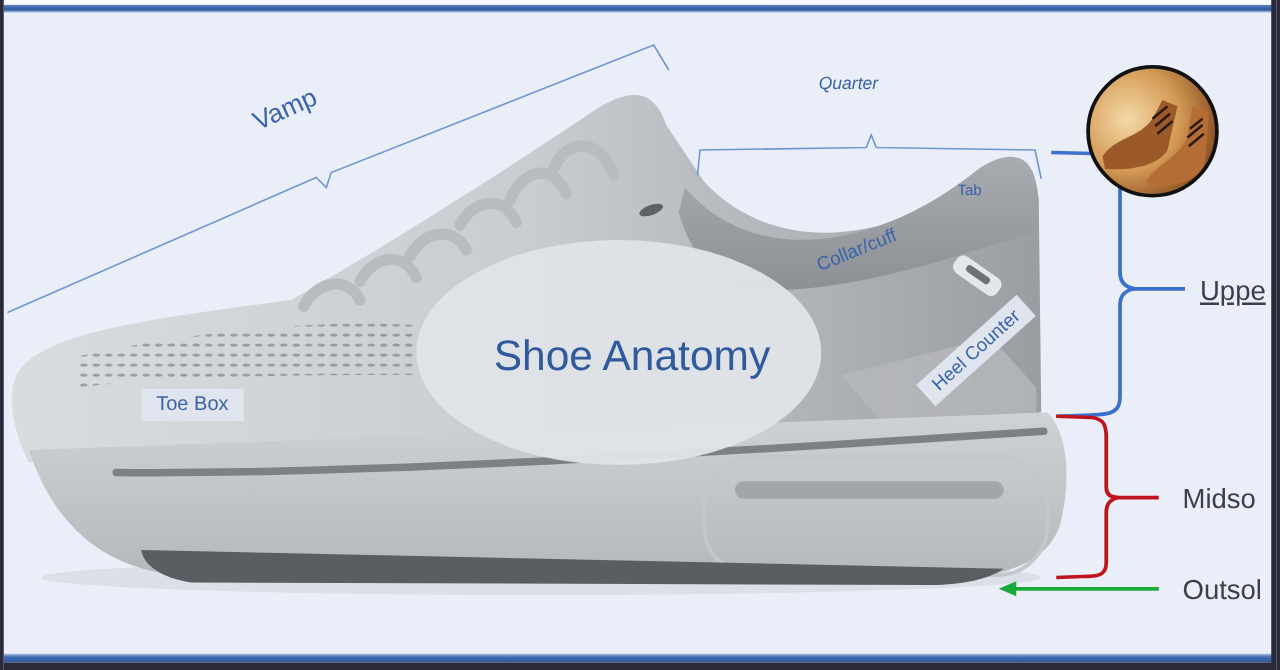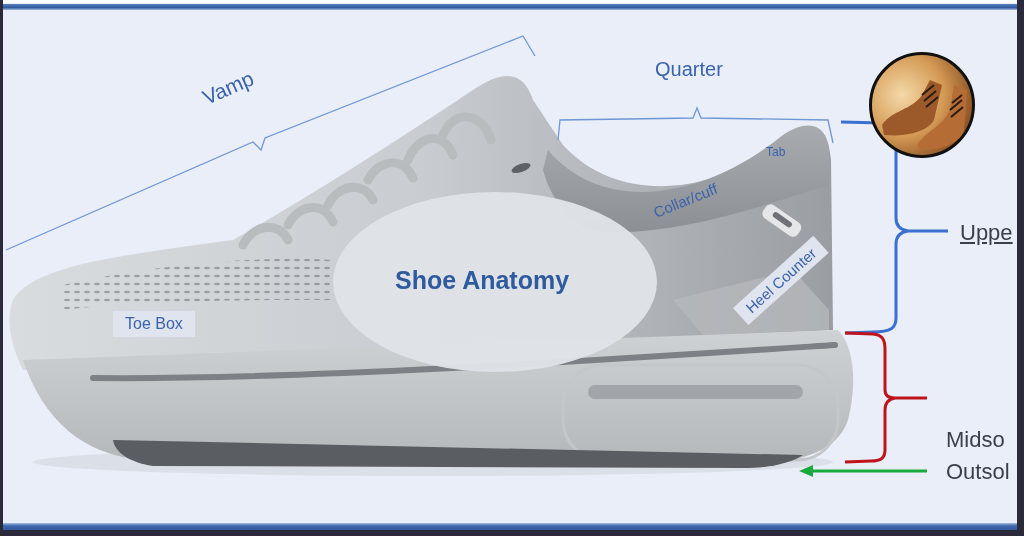--- a/index.html
+++ b/index.html
@@ -6,21 +6,21 @@
   body { width:1024px; height:536px; overflow:hidden; background:#2a2a3a; font-family:"DejaVu Sans", sans-serif; position:relative; }
   .frame { position:absolute; left:3px; top:0; width:1018px; height:536px; background:#e9eef8; overflow:hidden; }
   .band-top { position:absolute; left:0; top:0; width:100%; height:3px; background:#fafbfd; }
   .band-top2 { position:absolute; left:0; top:4px; width:100%; height:6px; background:linear-gradient(#5a7fbf,#2f5a9e 60%,#a8bde0); }
   .band-bot { position:absolute; left:0; bottom:6px; width:100%; height:7px; background:linear-gradient(#a8bde0,#3d68ad 40%,#2f5a9e); }
   .band-bot2 { position:absolute; left:0; bottom:0; width:100%; height:6px; background:#2a2a3a; }
   .right-edge { position:absolute; right:0; top:0; width:4px; height:100%; background:#2a2a3a; }
   svg.art { position:absolute; left:0; top:0; }
   .lbl { position:absolute; color:#3a63ad; white-space:nowrap; font-family:"Liberation Sans", sans-serif; }
   .side-lbl { position:absolute; color:#3a3f4a; font-family:"Liberation Sans", sans-serif; font-size:22px; white-space:nowrap; }
-  .title { position:absolute; left:392px; top:266px; font-size:25px; font-weight:bold; color:#2f5a9e; font-family:"Liberation Sans", sans-serif; }
+  .title { position:absolute; left:392px; top:266px; font-size:34px; font-weight:normal; color:#2f5a9e; font-family:"Liberation Sans", sans-serif; }
   .boxlbl { position:absolute; background:#dfe4ee; color:#3a63ad; font-family:"Liberation Sans", sans-serif; font-size:16px; padding:4px 12px; }
   .thumb { position:absolute; left:866px; top:52px; width:100px; height:100px; border-radius:50%; border:3px solid #111; overflow:hidden; background:radial-gradient(circle at 30% 40%,#f4d9a8,#d49a55 45%,#8a4f22 80%); }
 </style>
 </head>
 <body>
 
 <div class="frame">
   <div class="band-top"></div>
   <div class="band-top2"></div>
 
@@ -82,38 +82,38 @@
 
     <path d="M842 333 L 870 334 C 880 335, 882 340, 882 350 L 882 390 C 882 396, 886 398, 892 398 L 924 398 M892 398 C 886 399, 882 402, 882 410 L 882 450 C 882 458, 878 461, 868 461 L 842 462" fill="none" stroke="#c0141c" stroke-width="3"></path>
 
     <line x1="924" y1="471" x2="806" y2="471" stroke="#1aaa3c" stroke-width="3"></line>
     <polygon points="796,471 810,465 810,477" fill="#1aaa3c"></polygon>
 
     <ellipse cx="492" cy="282" rx="162" ry="90" fill="#dfe2e6" opacity="0.97"></ellipse>
   </svg>
 
   <div class="lbl" style="left:196px;top:88px;font-size:21px;transform:rotate(-24deg);transform-origin:left top;">Vamp</div>
-  <div class="lbl" style="left:652px;top:58px;font-size:20px;">Quarter</div>
+  <div class="lbl" style="left:652px;top:58px;font-size:14px;font-style:italic;">Quarter</div>
   <div class="lbl" style="left:763px;top:145px;font-size:12px;">Tab</div>
   <div class="lbl" style="left:648px;top:205px;font-size:15px;transform:rotate(-22deg);transform-origin:left top;">Collar/cuff</div>
 
   <div class="boxlbl" style="left:110px;top:311px;">Toe Box</div>
   <div class="boxlbl" style="left:730px;top:308px;font-size:15px;padding:3px 10px;transform:rotate(-42deg);transform-origin:left top;">Heel Counter</div>
 
   <div class="title">Shoe Anatomy</div>
 
   <div class="thumb">
     <svg width="100" height="100" viewBox="0 0 100 100">
       <path d="M10 70 C 20 55, 40 55, 50 40 L 58 25 L 70 30 L 62 65 C 55 78, 30 82, 12 80 Z" fill="#9c5a2a"></path>
       <path d="M45 90 C 55 75, 70 72, 78 55 L 82 30 L 95 35 L 92 75 C 88 90, 65 95, 48 95 Z" fill="#b56d35"></path>
       <path d="M50 40 L 62 30 M52 46 L 64 36 M54 52 L 66 42" stroke="#2a1a10" stroke-width="2"></path>
       <path d="M78 55 L 90 45 M79 62 L 91 52 M80 48 L 90 40" stroke="#2a1a10" stroke-width="2"></path>
     </svg>
   </div>
 
   <div class="side-lbl" style="left:957px;top:220px;text-decoration:underline;">Uppe</div>
-  <div class="side-lbl" style="left:943px;top:386px;margin-top:41px;">Midso</div>
+  <div class="side-lbl" style="left:943px;top:386px;">Midso</div>
   <div class="side-lbl" style="left:943px;top:459px;">Outsol</div>
 
   <div class="band-bot"></div>
   <div class="band-bot2"></div>
   <div class="right-edge"></div>
 </div>
 
 </body></html>

